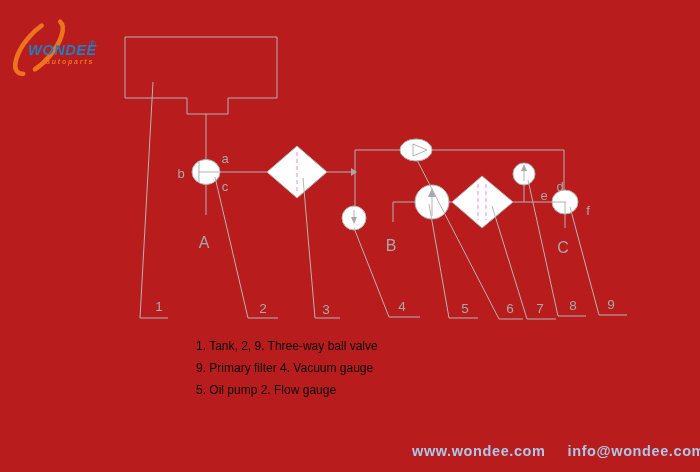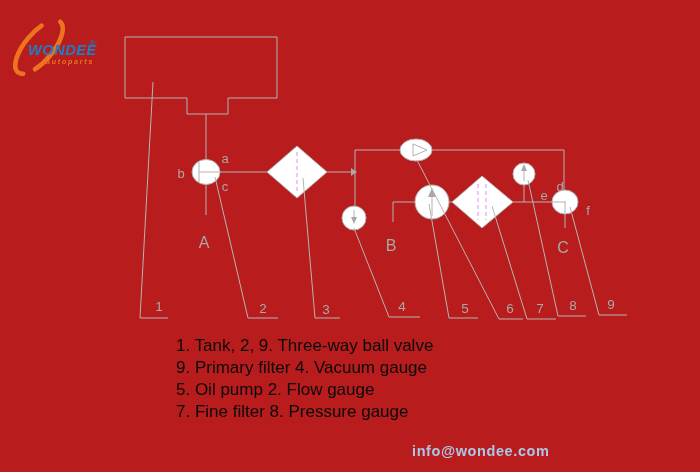--- a/index.html
+++ b/index.html
@@ -12,22 +12,22 @@
   .pipe{stroke:#b2b2b2;stroke-width:1;fill:none;}
   .sym{stroke:#b2b2b2;stroke-width:1;fill:#ffffff;}
   .inner{stroke:#b2b2b2;stroke-width:1;fill:none;}
   .pink{stroke:#f0a6ee;stroke-width:1.3;fill:none;stroke-dasharray:4 3;}
   .leader{stroke:#b4b4b4;stroke-width:1;fill:none;}
   .head{fill:#a8a8a8;stroke:none;}
   .lbl{fill:#a8a8a8;font-size:13px;font-family:"Liberation Sans",sans-serif;}
   .num{fill:#a8a8a8;font-size:13.5px;font-family:"Liberation Sans",sans-serif;}
   .sec{fill:#a8a8a8;font-size:16px;font-family:"Liberation Sans",sans-serif;}
   .legend{
-    position:absolute;left:176px;top:335px;color:#0a0a0a;
-    font-size:17px;line-height:22px;font-weight:500;letter-spacing:0px;white-space:nowrap;
+    position:absolute;left:196px;top:335px;color:#0a0a0a;
+    font-size:12px;line-height:22px;font-weight:500;letter-spacing:0px;white-space:nowrap;
   }
   .footer{
     position:absolute;left:412px;top:443px;display:flex;gap:22px;
     color:#aac8e8;font-weight:bold;font-size:14.5px;letter-spacing:0.6px;white-space:nowrap;
   }
   .brandword{fill:#1d7fc4;font-weight:bold;font-style:italic;font-size:14.5px;letter-spacing:0.6px;}
   .brandreg{fill:#1d7fc4;font-size:9px;}
   .brandsub{fill:#ee7320;font-weight:bold;font-style:italic;font-size:7px;letter-spacing:1.8px;}
 </style>
 </head>
@@ -146,20 +146,20 @@
       <text class="num" x="540" y="313">7</text>
       <text class="num" x="573" y="310">8</text>
       <text class="num" x="611" y="309">9</text>
     </g>
   </svg>
 
   <div class="legend">
     <div>1. Tank, 2, 9. Three-way ball valve</div>
     <div>9. Primary filter 4. Vacuum gauge</div>
     <div>5. Oil pump 2. Flow gauge</div>
-    <div>7. Fine filter 8. Pressure gauge</div>
   </div>
 
   <div class="footer">
+    <span>www.wondee.com</span>
     <span>info@wondee.com</span>
   </div>
 
 </div>
 
 </body></html>

